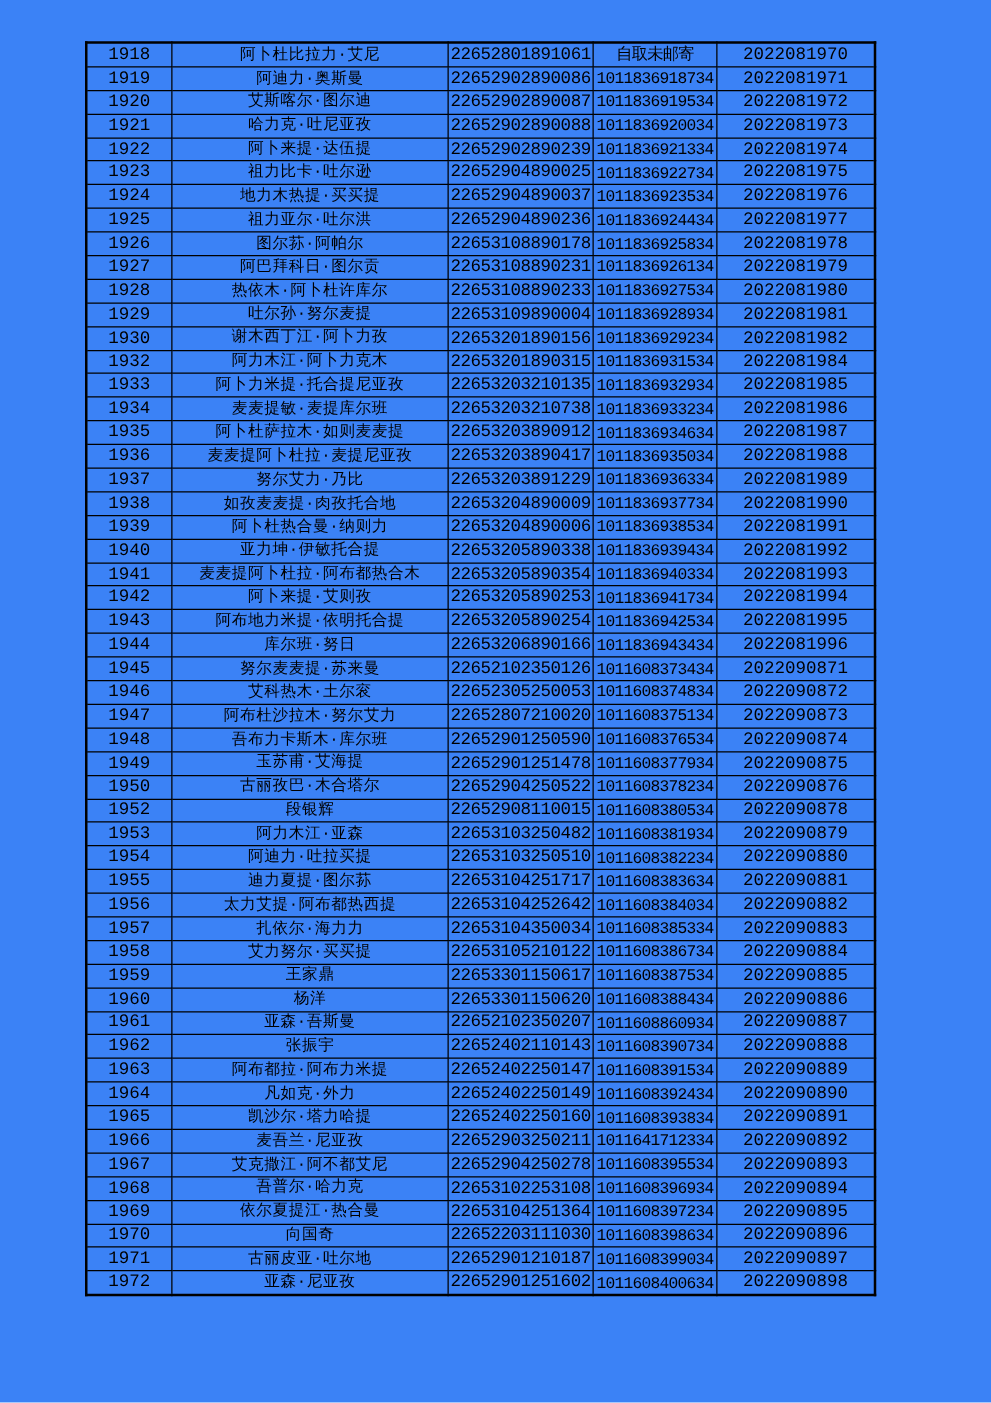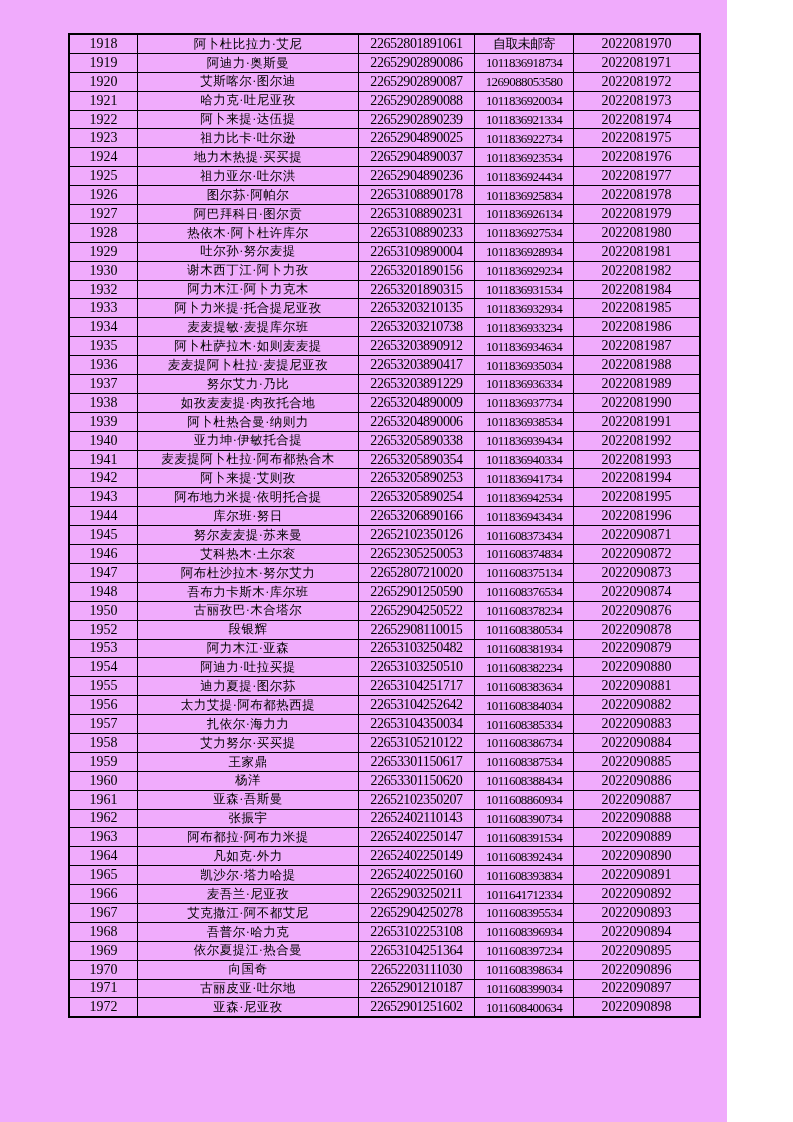--- a/index.html
+++ b/index.html
@@ -2,25 +2,25 @@
 <html><head>
 <meta charset="utf-8">
 <style>
   html, body {
     margin: 0;
     padding: 0;
     background: #ffffff;
   }
   .page {
     position: relative;
-    width: 727px;
+    width: 793px;
     height: 1122px;
-    background: #f0abfc;
+    background: #3b82f6;
     overflow: hidden;
-    font-family: Liberation Serif, serif;
+    font-family: Liberation Mono, monospace;
     color: #000000;
   }
   table.records {
     position: absolute;
     left: 68px;
     top: 33px;
     width: 625px;
     border-collapse: collapse;
     table-layout: fixed;
     border: 2px solid #000000;
@@ -58,21 +58,21 @@
     <td class="c-seq">1919</td>
     <td class="c-name">阿迪力·奥斯曼</td>
     <td class="c-id">22652902890086</td>
     <td class="c-track">1011836918734</td>
     <td class="c-cert">2022081971</td>
   </tr>
         <tr>
     <td class="c-seq">1920</td>
     <td class="c-name">艾斯喀尔·图尔迪</td>
     <td class="c-id">22652902890087</td>
-    <td class="c-track">1269088053580</td>
+    <td class="c-track">1011836919534</td>
     <td class="c-cert">2022081972</td>
   </tr>
         <tr>
     <td class="c-seq">1921</td>
     <td class="c-name">哈力克·吐尼亚孜</td>
     <td class="c-id">22652902890088</td>
     <td class="c-track">1011836920034</td>
     <td class="c-cert">2022081973</td>
   </tr>
         <tr>
@@ -251,20 +251,27 @@
     <td class="c-cert">2022090873</td>
   </tr>
         <tr>
     <td class="c-seq">1948</td>
     <td class="c-name">吾布力卡斯木·库尔班</td>
     <td class="c-id">22652901250590</td>
     <td class="c-track">1011608376534</td>
     <td class="c-cert">2022090874</td>
   </tr>
         <tr>
+    <td class="c-seq">1949</td>
+    <td class="c-name">玉苏甫·艾海提</td>
+    <td class="c-id">22652901251478</td>
+    <td class="c-track">1011608377934</td>
+    <td class="c-cert">2022090875</td>
+  </tr>
+        <tr>
     <td class="c-seq">1950</td>
     <td class="c-name">古丽孜巴·木合塔尔</td>
     <td class="c-id">22652904250522</td>
     <td class="c-track">1011608378234</td>
     <td class="c-cert">2022090876</td>
   </tr>
         <tr>
     <td class="c-seq">1952</td>
     <td class="c-name">段银辉</td>
     <td class="c-id">22652908110015</td>

